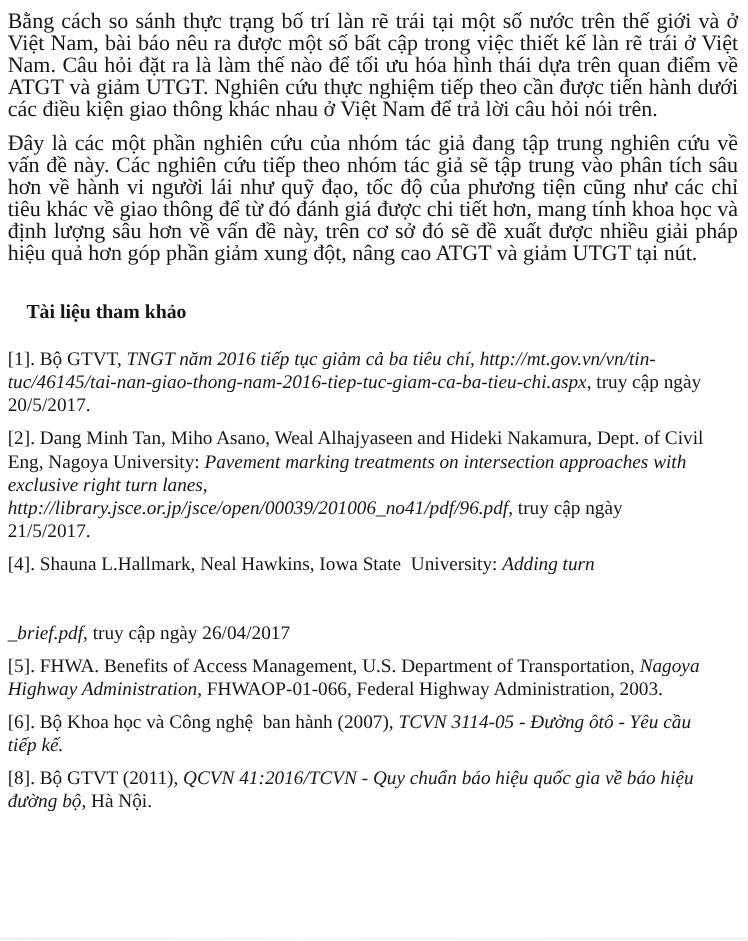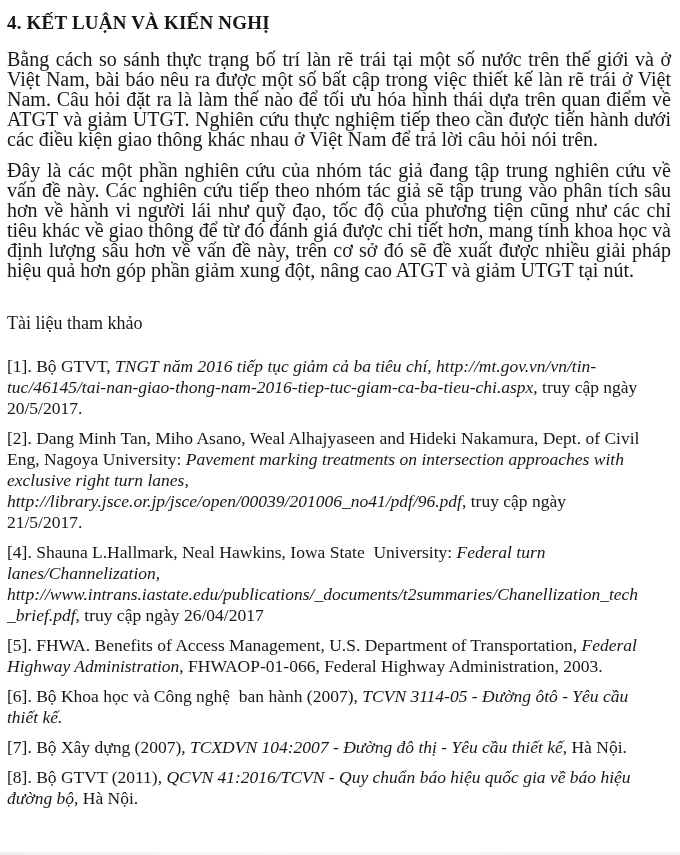--- a/index.html
+++ b/index.html
@@ -28,22 +28,22 @@
   }
   p.body-para {
     font-size: 20px;
     line-height: 20px;
     text-align: justify;
     margin: 0 0 11px 0;
   }
   h2.refs-heading {
     font-size: 18px;
     line-height: 21px;
-    font-weight: normal;
-    margin: 33px 0 0 0;
+    font-weight: bold;
+    margin: 33px 0 0 17px;
   }
   .refs {
     margin-top: 22px;
   }
   p.ref {
     font-size: 17.5px;
     line-height: 21px;
     margin: 0 0 9px 0;
     text-align: left;
     white-space: pre-wrap;
@@ -57,33 +57,31 @@
     height: 3px;
     background: linear-gradient(90deg, #e9e9e9 0%, #f6f6f6 40%, #ececec 100%);
     opacity: 0.7;
   }
 </style>
 </head>
 <body>
 
 <div class="page">
 
-  <h1 class="section-heading">4. KẾT LUẬN VÀ KIẾN NGHỊ</h1>
 
   <p class="body-para">Bằng cách so sánh thực trạng bố trí làn rẽ trái tại một số nước trên thế giới và ở Việt Nam, bài báo nêu ra được một số bất cập trong việc thiết kế làn rẽ trái ở Việt Nam. Câu hỏi đặt ra là làm thế nào để tối ưu hóa hình thái dựa trên quan điểm về ATGT và giảm UTGT. Nghiên cứu thực nghiệm tiếp theo cần được tiến hành dưới các điều kiện giao thông khác nhau ở Việt Nam để trả lời câu hỏi nói trên.</p>
 
   <p class="body-para">Đây là các một phần nghiên cứu của nhóm tác giả đang tập trung nghiên cứu về vấn đề này. Các nghiên cứu tiếp theo nhóm tác giả sẽ tập trung vào phân tích sâu hơn về hành vi người lái như quỹ đạo, tốc độ của phương tiện cũng như các chỉ tiêu khác về giao thông để từ đó đánh giá được chi tiết hơn, mang tính khoa học và định lượng sâu hơn về vấn đề này, trên cơ sở đó sẽ đề xuất được nhiều giải pháp hiệu quả hơn góp phần giảm xung đột, nâng cao ATGT và giảm UTGT tại nút.</p>
 
   <h2 class="refs-heading">Tài liệu tham khảo</h2>
 
   <div class="refs">
       <p class="ref"><span>[1]. Bộ GTVT, </span><span class="it">TNGT năm 2016 tiếp tục giảm cả ba tiêu chí, http://mt.gov.vn/vn/tin-</span><br><span class="it">tuc/46145/tai-nan-giao-thong-nam-2016-tiep-tuc-giam-ca-ba-tieu-chi.aspx</span><span>, truy cập ngày</span><br><span>20/5/2017.</span></p>
       <p class="ref"><span>[2]. Dang Minh Tan, Miho Asano, Weal Alhajyaseen and Hideki Nakamura, Dept. of Civil</span><br><span>Eng, Nagoya University: </span><span class="it">Pavement marking treatments on intersection approaches with</span><br><span class="it">exclusive right turn lanes,</span><br><span class="it">http://library.jsce.or.jp/jsce/open/00039/201006_no41/pdf/96.pdf</span><span>, truy cập ngày</span><br><span>21/5/2017.</span></p>
-      <p class="ref"><span>[4]. Shauna L.Hallmark, Neal Hawkins, Iowa State  University: </span><span class="it">Federal turn</span><br><span class="it">lanes/Channelization,</span><br><span class="it">http://www.intrans.iastate.edu/publications/_documents/t2summaries/Chanellization_tech</span><br><span class="it">_brief.pdf</span><span>, truy cập ngày 26/04/2017</span></p>
-      <p class="ref"><span>[5]. FHWA. Benefits of Access Management, U.S. Department of Transportation, </span><span class="it">Federal</span><br><span class="it">Highway Administration</span><span>, FHWAOP-01-066, Federal Highway Administration, 2003.</span></p>
-      <p class="ref"><span>[6]. Bộ Khoa học và Công nghệ  ban hành (2007), </span><span class="it">TCVN 3114-05 - Đường ôtô - Yêu cầu</span><br><span class="it">thiết kế.</span></p>
-      <p class="ref"><span>[7]. Bộ Xây dựng (2007), </span><span class="it">TCXDVN 104:2007 - Đường đô thị - Yêu cầu thiết kế</span><span>, Hà Nội.</span></p>
+      <p class="ref"><span>[4]. Shauna L.Hallmark, Neal Hawkins, Iowa State  University: </span><span class="it">Adding turn</span><br><br><br><span class="it">_brief.pdf</span><span>, truy cập ngày 26/04/2017</span></p>
+      <p class="ref"><span>[5]. FHWA. Benefits of Access Management, U.S. Department of Transportation, </span><span class="it">Nagoya</span><br><span class="it">Highway Administration</span><span>, FHWAOP-01-066, Federal Highway Administration, 2003.</span></p>
+      <p class="ref"><span>[6]. Bộ Khoa học và Công nghệ  ban hành (2007), </span><span class="it">TCVN 3114-05 - Đường ôtô - Yêu cầu</span><br><span class="it">tiếp kế.</span></p>
       <p class="ref"><span>[8]. Bộ GTVT (2011), </span><span class="it">QCVN 41:2016/TCVN - Quy chuẩn báo hiệu quốc gia về báo hiệu</span><br><span class="it">đường bộ</span><span>, Hà Nội.</span></p>
     </div>
 
 </div>
 
 <div class="scan-artifact"></div>
 
 </body></html>

